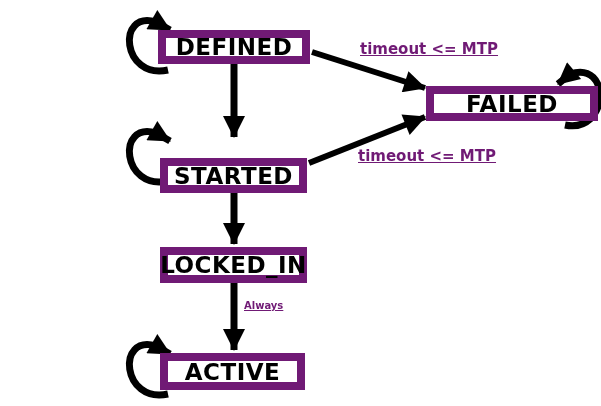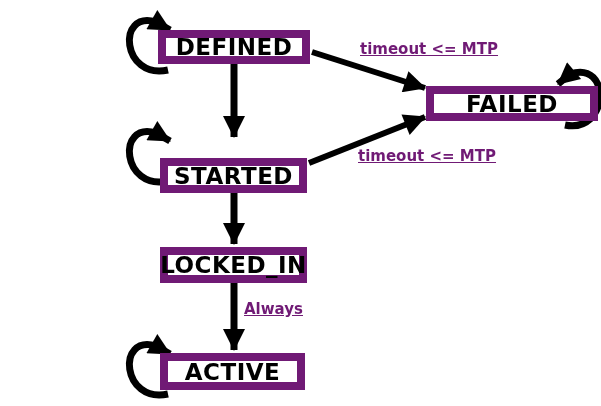--- a/index.html
+++ b/index.html
@@ -23,21 +23,21 @@
   .edge-label{
     position:absolute;
     font-weight:bold;color:#701a75;
     white-space:nowrap;
     text-decoration:underline;
   }
   #lbl-defined-failed   {left:360px;top:40px;font-size:15px;}
   #lbl-defined-started  {left:2px;  top:90px;font-size:15px;}
   #lbl-started-failed   {left:358px;top:147px;font-size:15px;}
   #lbl-started-lockedin {left:243px;top:192px;font-size:14px;}
-  #lbl-lockedin-active  {left:244px;top:300px;font-size:15px;}
+  #lbl-lockedin-active  {left:244px;top:300px;font-size:10px;}
   #box-defined  {left:158px;top:30px; width:152px;height:34px;}
   #box-failed   {left:426px;top:86px; width:172px;height:35px;}
   #box-started  {left:160px;top:141px;width:147px;height:35px;margin-top:17px;}
   #box-lockedin {left:160px;top:247px;width:147px;height:36px;}
   #box-active   {left:160px;top:353px;width:145px;height:37px;}
 </style>
 </head>
 <body>
 
 <div id="canvas">

